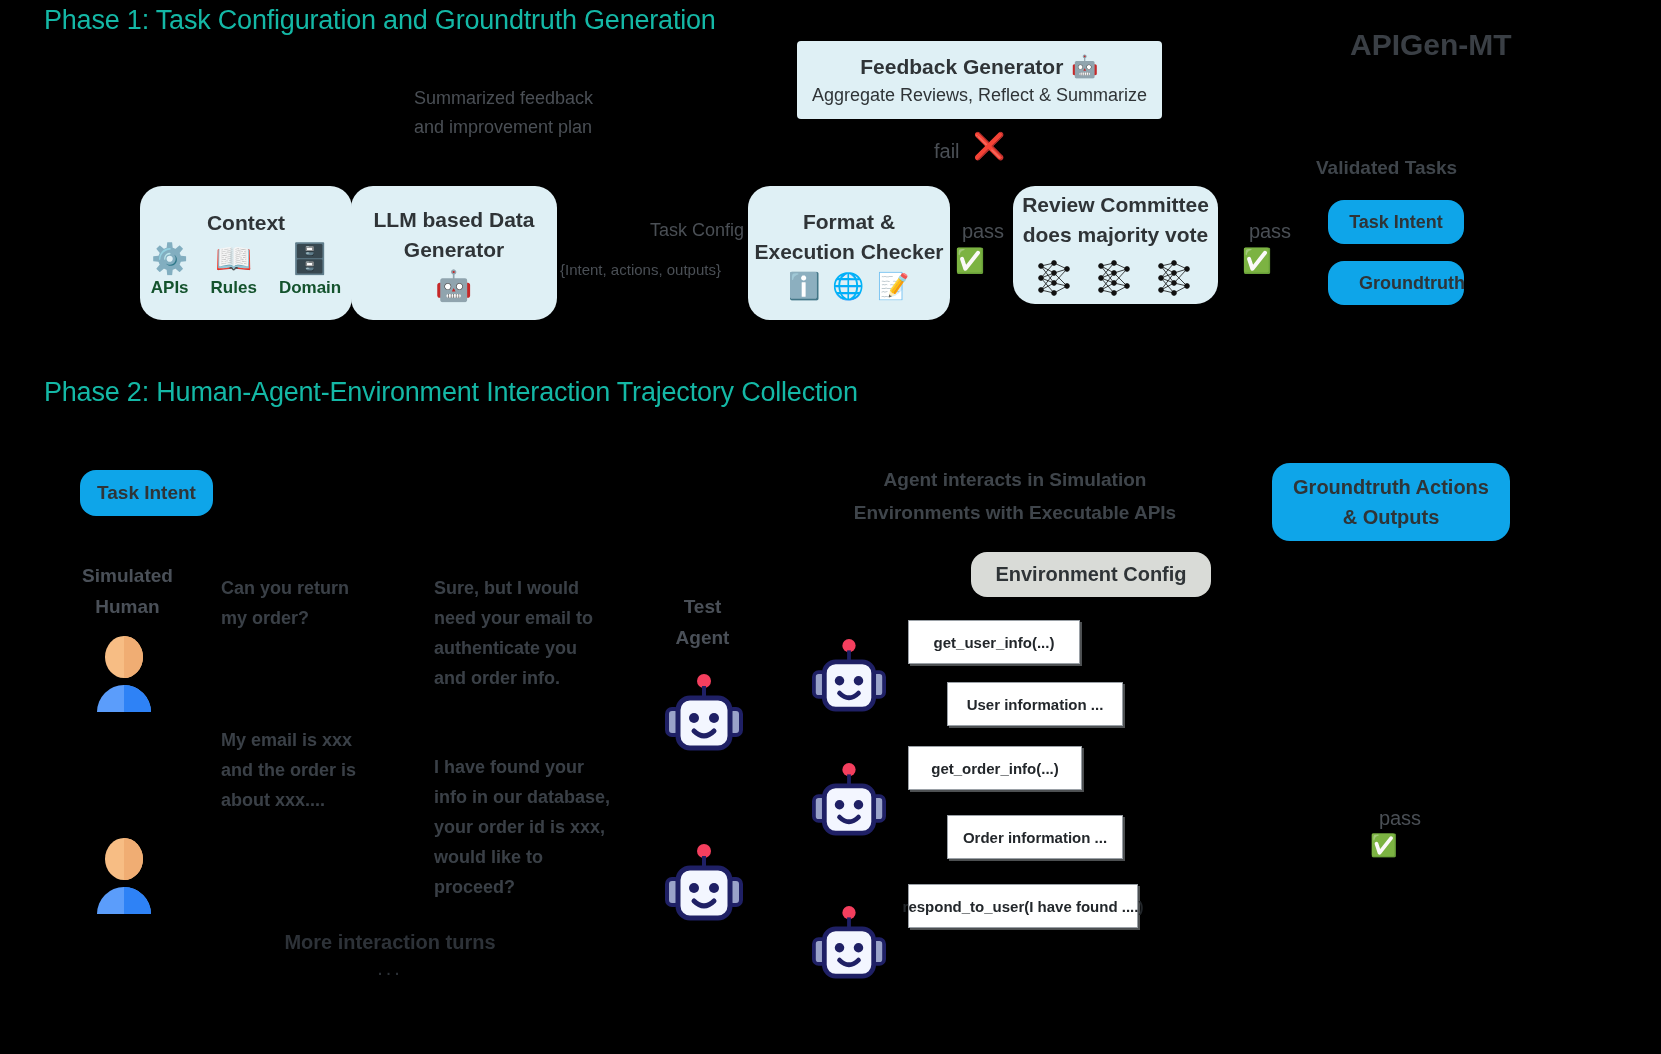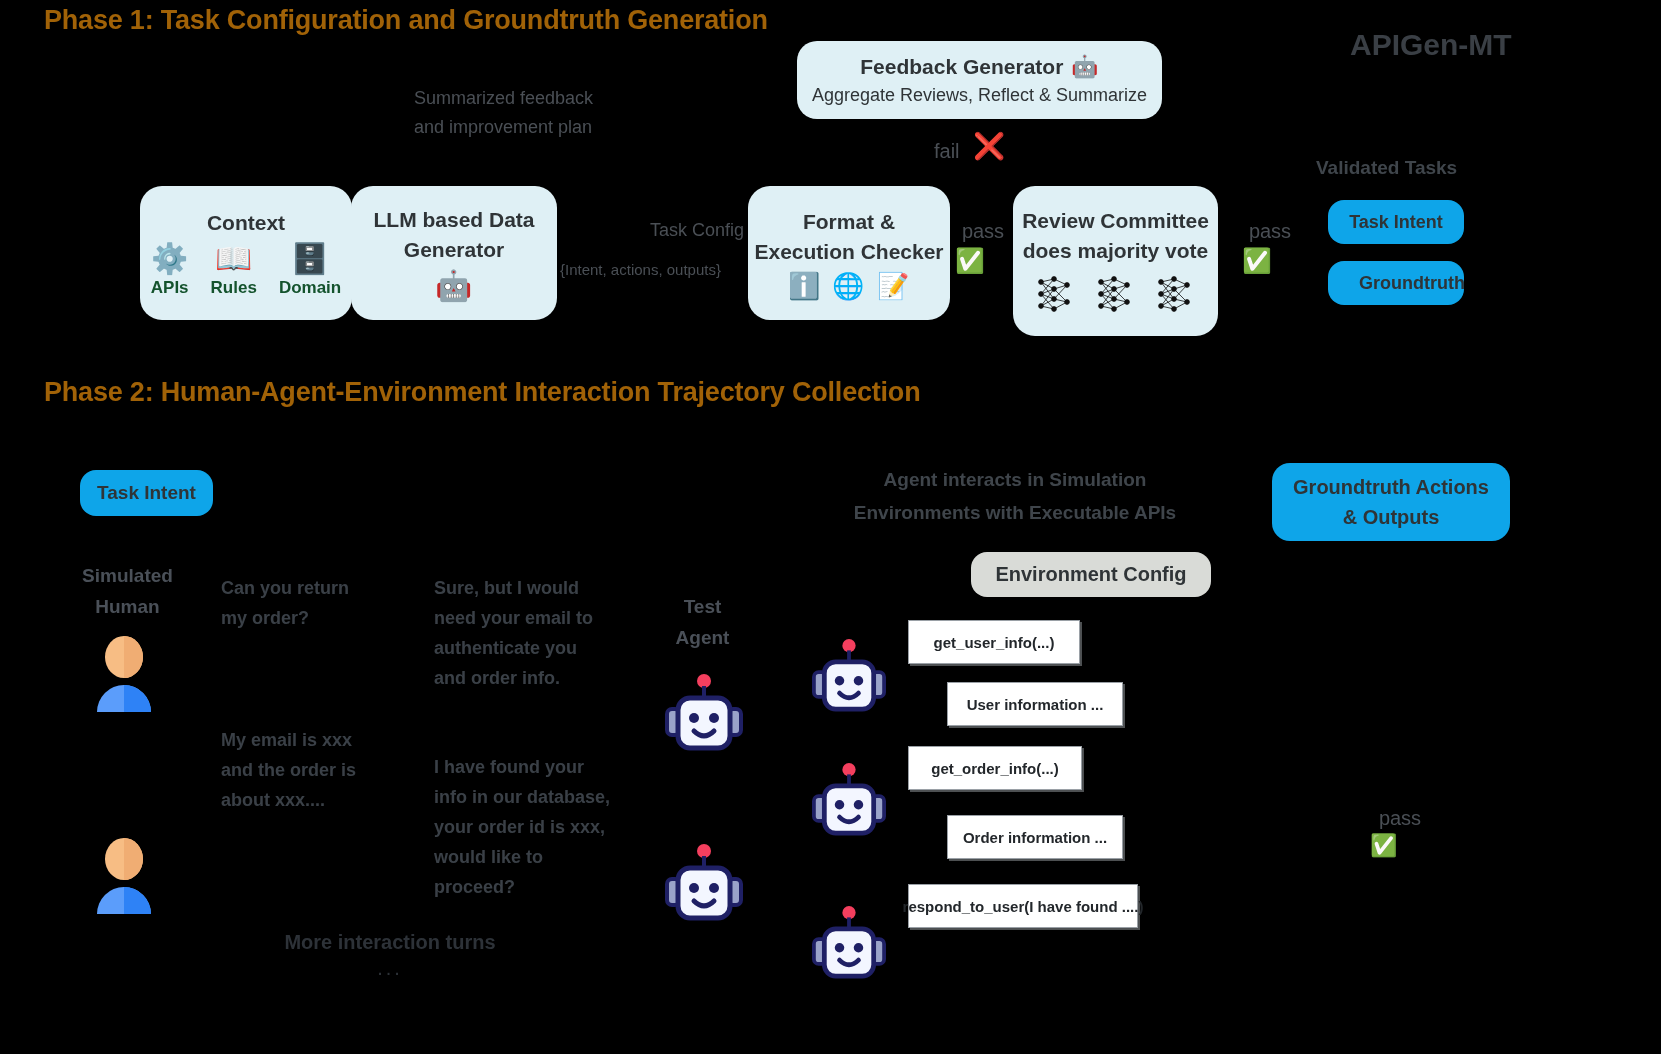--- a/index.html
+++ b/index.html
@@ -13,22 +13,22 @@
   #stage {
     position: relative;
     width: 1661px;
     height: 1054px;
     background: #000000;
   }
   .abs { position: absolute; }
 
   
   .phase-title {
-    color: #a16207;
-    font-weight: bold;
+    color: #14b8a6;
+    font-weight: normal;
     font-size: 27px;
     letter-spacing: -0.2px;
     white-space: nowrap;
   }
   .brand {
     color: #3a3f45;
     font-weight: bold;
     font-size: 30px;
     letter-spacing: 0px;
     white-space: nowrap;
@@ -145,21 +145,21 @@
 </style>
 </head>
 <body>
 
 <div id="stage">
 
   <div class="abs phase-title" style="left:44px; top:5px;">Phase 1: Task Configuration and Groundtruth Generation</div>
 
   <div class="abs brand" style="left:1350px; top:28px;">APIGen-MT</div>
 
-  <div class="abs pbox" style="left:797px; top:41px; width:365px; height:78px; border-radius:20px;">
+  <div class="abs pbox" style="left:797px; top:41px; width:365px; height:78px; border-radius:4px;">
     <div style="display:flex; align-items:center; gap:8px;">
       <span class="t">Feedback Generator</span>
       <span class="glyph" style="font-size:22px;">🤖</span>
     </div>
     <div class="sub">Aggregate Reviews, Reflect &amp; Summarize</div>
   </div>
 
   <div class="abs" style="left:934px; top:128px; display:flex; align-items:center; gap:14px;">
     <span class="lbl-pass">fail</span>
     <span class="glyph" style="font-size:26px;">❌</span>
@@ -203,21 +203,21 @@
       <span class="glyph" style="font-size:26px;">🌐</span>
       <span class="glyph" style="font-size:26px;">📝</span>
     </div>
   </div>
 
   <div class="abs" style="left:955px; top:208px; width:56px;">
     <div class="lbl-pass">pass</div>
     <div class="glyph" style="font-size:24px; text-align:center; margin-top:6px;">✅</div>
   </div>
 
-  <div class="abs pbox" style="left:1013px; top:186px; width:205px; height:150px;align-items:center;">
+  <div class="abs pbox" style="left:1013px; top:186px; width:205px; height:118px;align-items:center;">
     <div class="t" style="white-space:pre-line;">Review Committee
 does majority vote</div>
     <div style="display:flex; gap:16px; margin-top:6px;">
       <svg width="44" height="44" viewBox="0 0 44 44">
         <g stroke="#111" stroke-width="0.8" fill="#111">
           <line x1="7" y1="10" x2="20" y2="7"></line>
             <line x1="7" y1="10" x2="20" y2="17"></line>
             <line x1="7" y1="10" x2="20" y2="27"></line>
           <line x1="7" y1="22" x2="20" y2="7"></line>
             <line x1="7" y1="22" x2="20" y2="17"></line>

